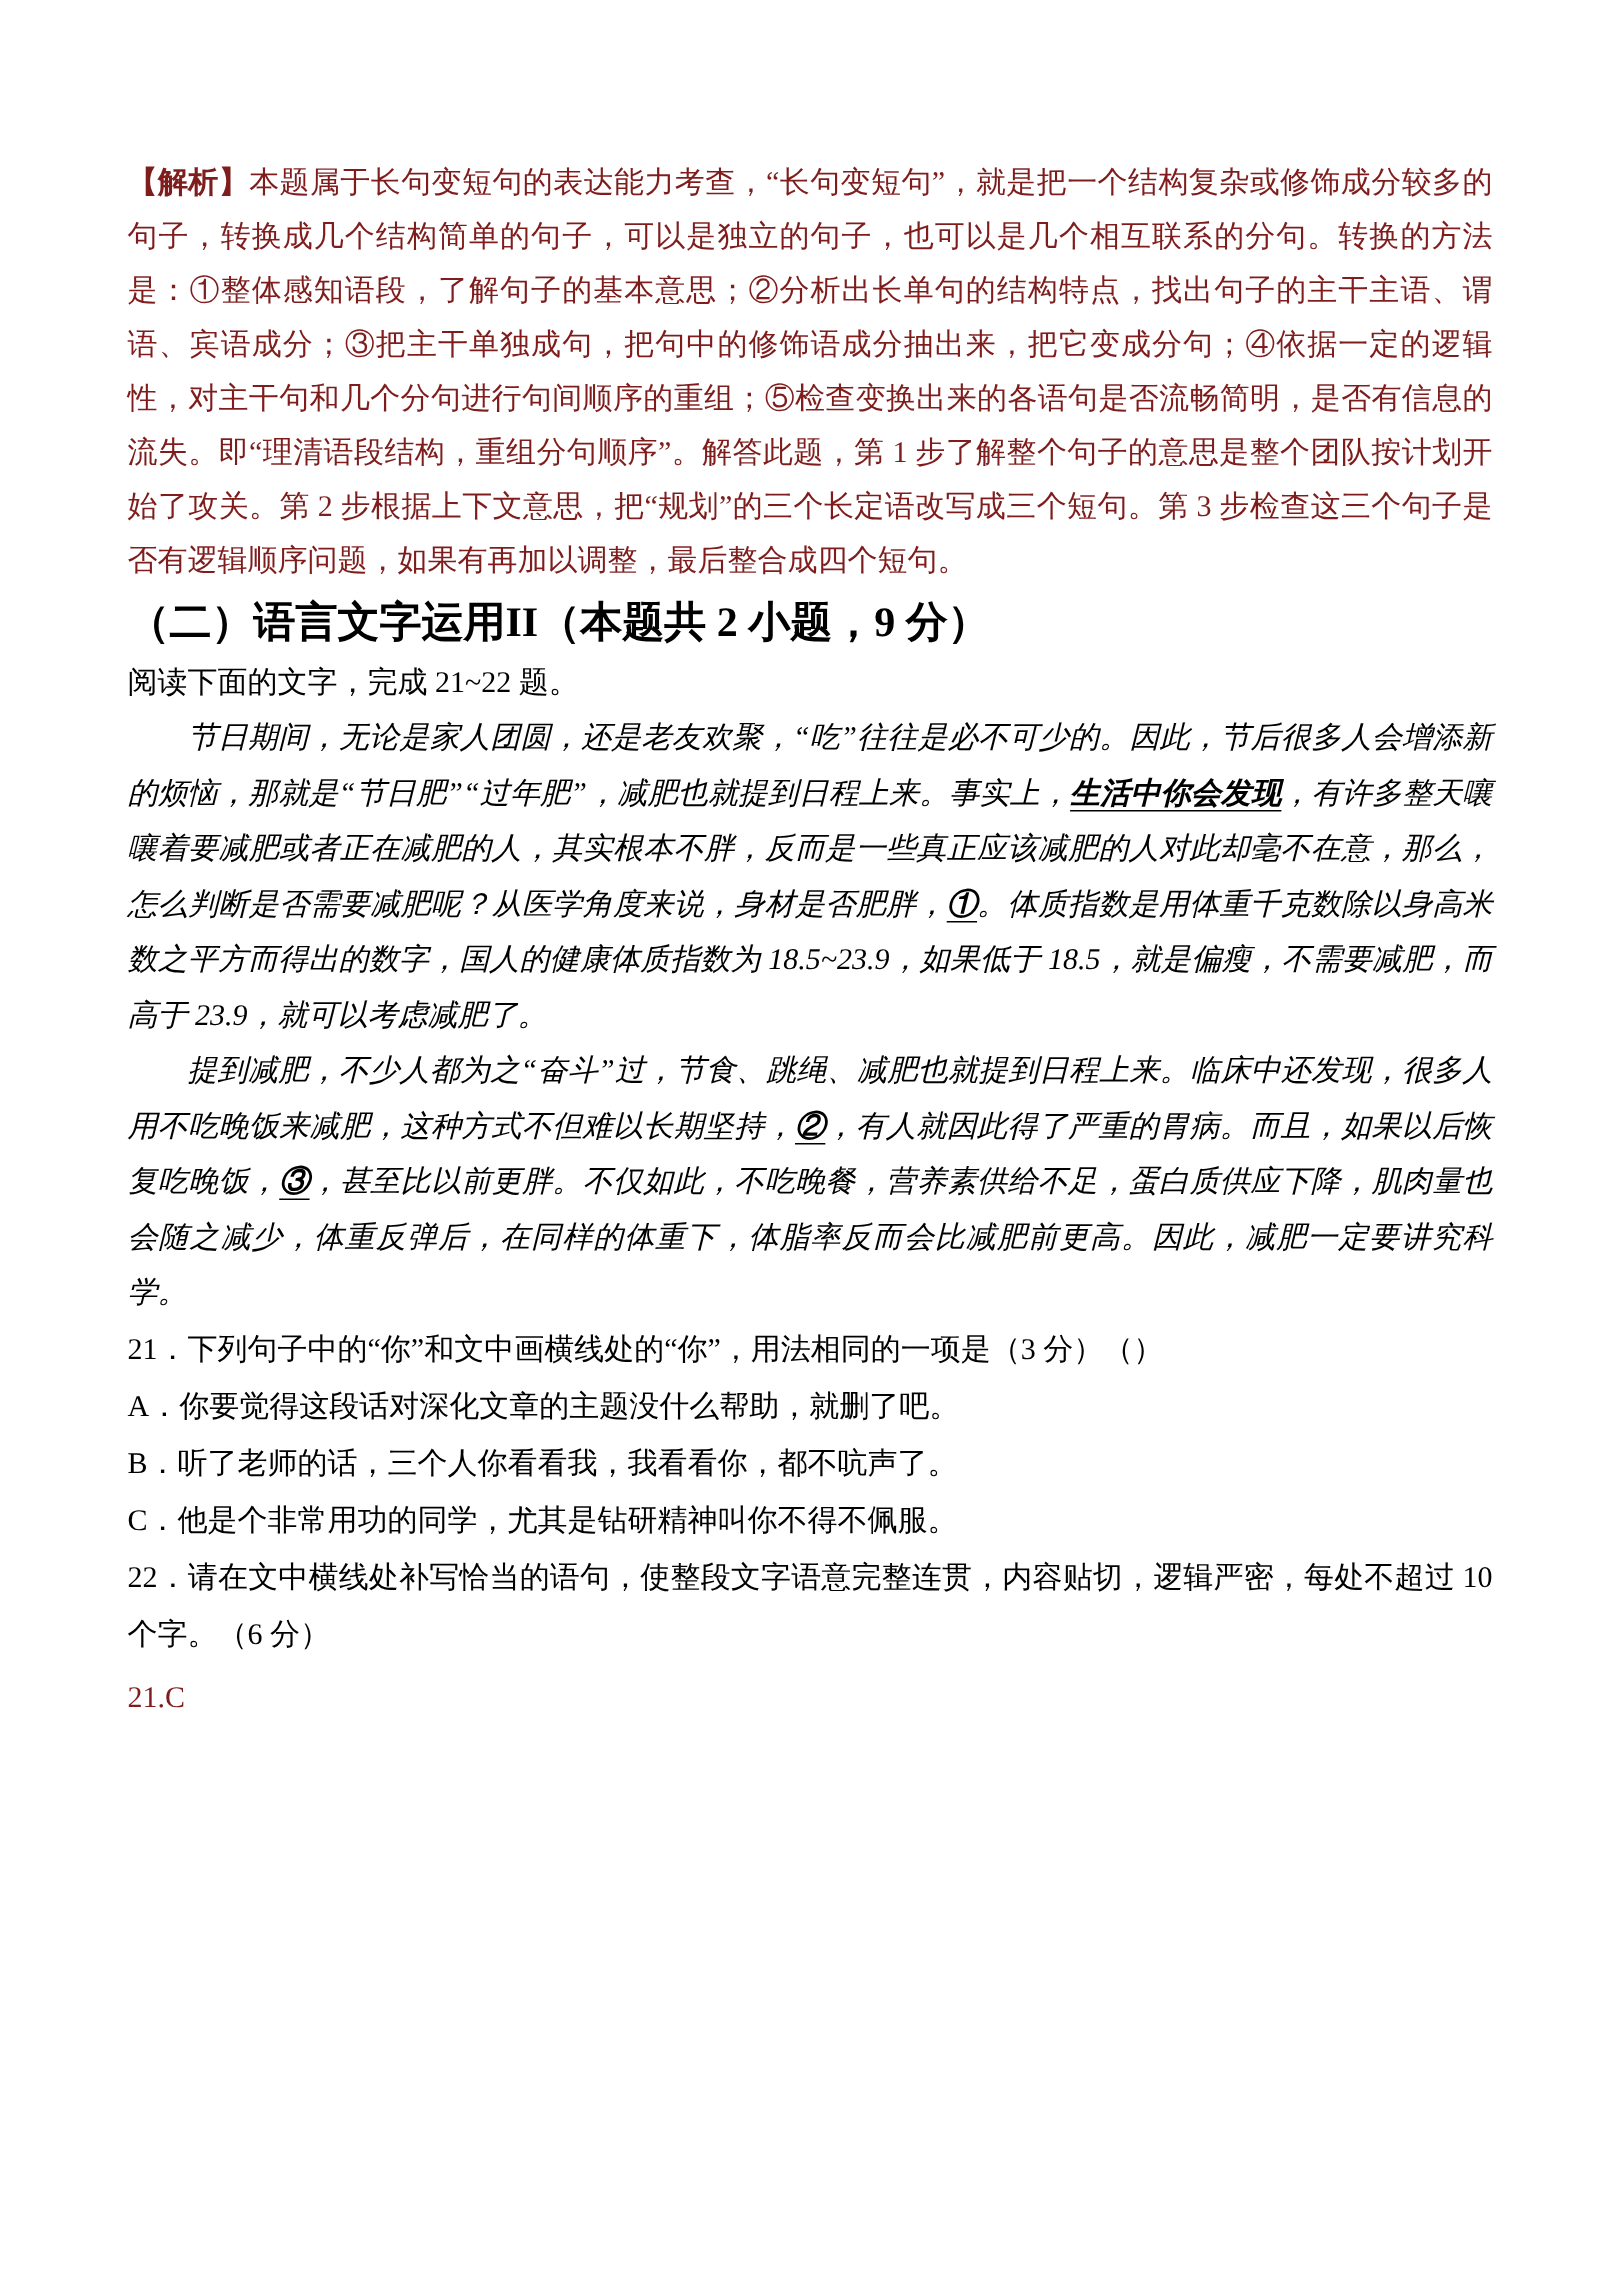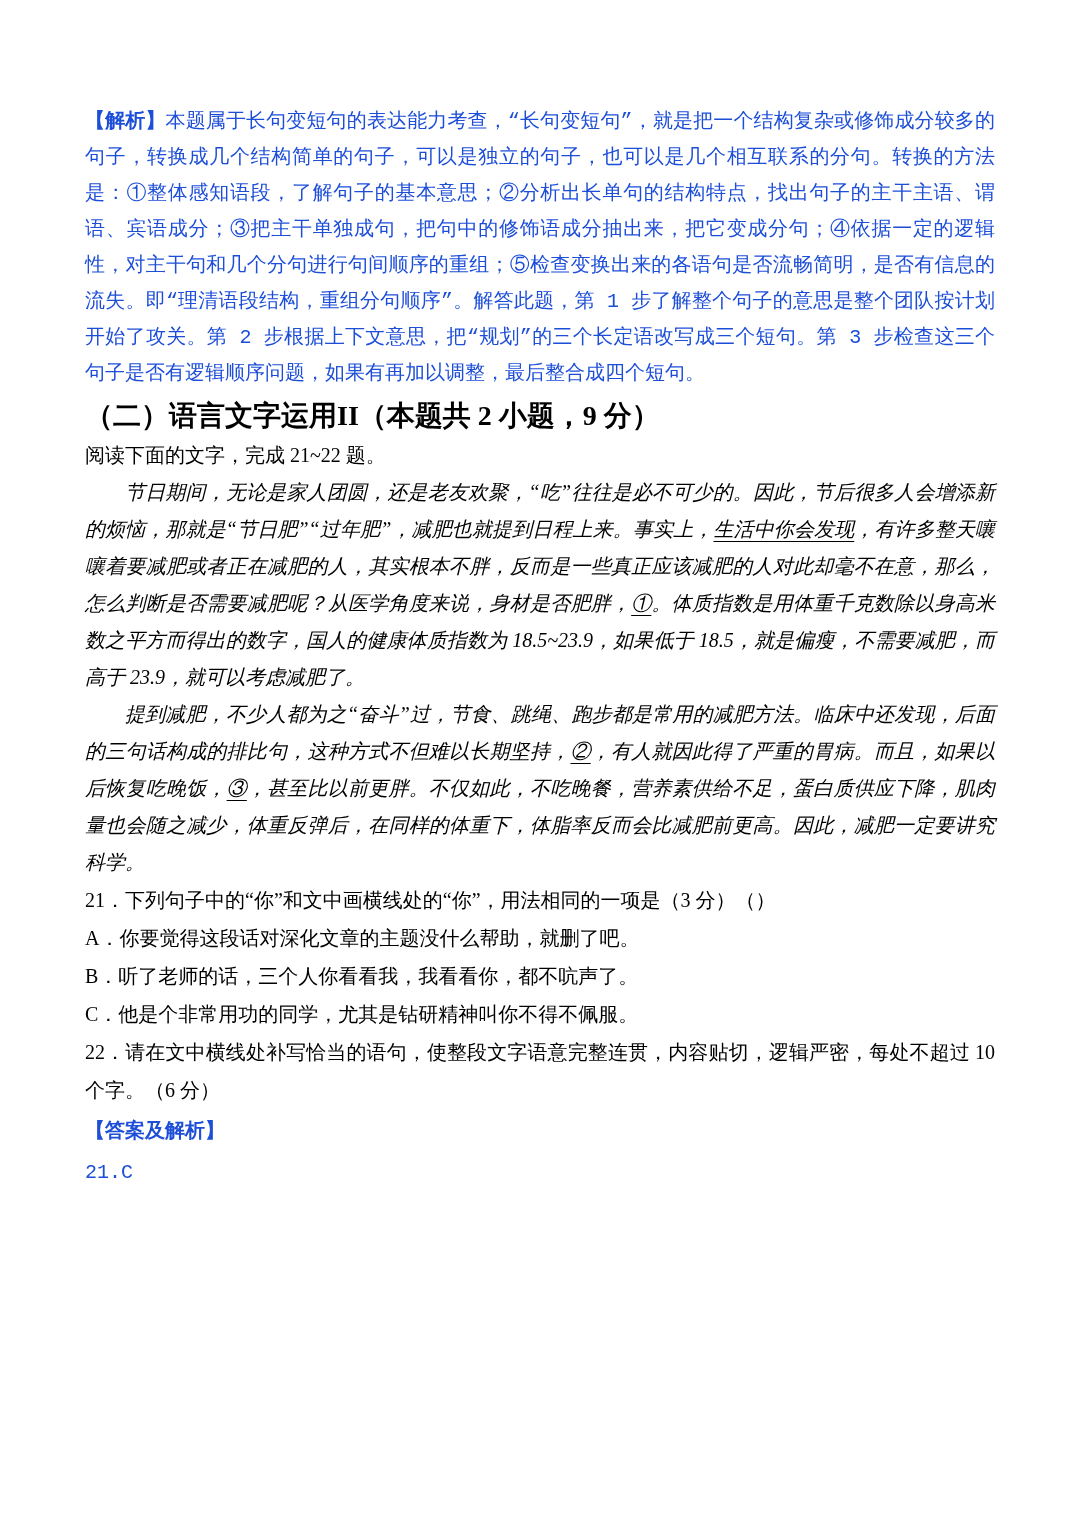--- a/index.html
+++ b/index.html
@@ -20,23 +20,22 @@
     overflow: hidden;
   }
   .blk {
     margin: 0;
     font-size: 20px;
     line-height: 37px;
     text-align: justify;
     word-break: break-all;
   }
   .blk.red {
-    color: #1d4ed8;
+    color: #7f1d1d;
     line-height: 36px;
-    font-family: Liberation Mono, monospace;
   }
   .blk.heading {
     font-weight: bold;
     font-size: 28px;
     line-height: 40px;
     margin-top: 4px;
   }
   .blk.plain {
     line-height: 38px;
   }
@@ -49,33 +48,33 @@
     line-height: 38px;
   }
   .blk.answer-gap {
     margin-top: 5px;
   }
   .b { font-weight: bold; }
   .u {
     text-decoration: underline;
     text-underline-offset: 5px;
     text-decoration-thickness: 1px;
+    font-weight: bold;
   }
 </style>
 </head>
 <body>
 
 <div class="page">
   <main>
       <p class="blk red"><span class="b">【解析】</span><span>本题属于长句变短句的表达能力考查，“长句变短句”，就是把一个结构复杂或修饰成分较多的句子，转换成几个结构简单的句子，可以是独立的句子，也可以是几个相互联系的分句。转换的方法是：①整体感知语段，了解句子的基本意思；②分析出长单句的结构特点，找出句子的主干主语、谓语、宾语成分；③把主干单独成句，把句中的修饰语成分抽出来，把它变成分句；④依据一定的逻辑性，对主干句和几个分句进行句间顺序的重组；⑤检查变换出来的各语句是否流畅简明，是否有信息的流失。即“理清语段结构，重组分句顺序”。解答此题，第 1 步了解整个句子的意思是整个团队按计划开始了攻关。第 2 步根据上下文意思，把“规划”的三个长定语改写成三个短句。第 3 步检查这三个句子是否有逻辑顺序问题，如果有再加以调整，最后整合成四个短句。</span></p>
       <p class="blk heading"><span>（二）语言文字运用II（本题共 2 小题，9 分）</span></p>
       <p class="blk plain"><span>阅读下面的文字，完成 21~22 题。</span></p>
       <p class="blk kai"><span>节日期间，无论是家人团圆，还是老友欢聚，“吃”往往是必不可少的。因此，节后很多人会增添新的烦恼，那就是“节日肥”“过年肥”，减肥也就提到日程上来。事实上，</span><span class="u">生活中你会发现</span><span>，有许多整天嚷嚷着要减肥或者正在减肥的人，其实根本不胖，反而是一些真正应该减肥的人对此却毫不在意，那么，怎么判断是否需要减肥呢？从医学角度来说，身材是否肥胖，</span><span class="u">①</span><span>。体质指数是用体重千克数除以身高米数之平方而得出的数字，国人的健康体质指数为 18.5~23.9，如果低于 18.5，就是偏瘦，不需要减肥，而高于 23.9，就可以考虑减肥了。</span></p>
-      <p class="blk kai"><span>提到减肥，不少人都为之“奋斗”过，节食、跳绳、跑步都是常用的减肥方法。临床中还发现，后面的三句话构成的排比句，这种方式不但难以长期坚持，</span><span class="u">②</span><span>，有人就因此得了严重的胃病。而且，如果以后恢复吃晚饭，</span><span class="u">③</span><span>，甚至比以前更胖。不仅如此，不吃晚餐，营养素供给不足，蛋白质供应下降，肌肉量也会随之减少，体重反弹后，在同样的体重下，体脂率反而会比减肥前更高。因此，减肥一定要讲究科学。</span></p>
+      <p class="blk kai"><span>提到减肥，不少人都为之“奋斗”过，节食、跳绳、减肥也就提到日程上来。临床中还发现，很多人用不吃晚饭来减肥，这种方式不但难以长期坚持，</span><span class="u">②</span><span>，有人就因此得了严重的胃病。而且，如果以后恢复吃晚饭，</span><span class="u">③</span><span>，甚至比以前更胖。不仅如此，不吃晚餐，营养素供给不足，蛋白质供应下降，肌肉量也会随之减少，体重反弹后，在同样的体重下，体脂率反而会比减肥前更高。因此，减肥一定要讲究科学。</span></p>
       <p class="blk qline"><span>21．下列句子中的“你”和文中画横线处的“你”，用法相同的一项是（3 分）（）</span></p>
       <p class="blk qline"><span>A．你要觉得这段话对深化文章的主题没什么帮助，就删了吧。</span></p>
       <p class="blk qline"><span>B．听了老师的话，三个人你看看我，我看看你，都不吭声了。</span></p>
       <p class="blk qline"><span>C．他是个非常用功的同学，尤其是钻研精神叫你不得不佩服。</span></p>
       <p class="blk qline"><span>22．请在文中横线处补写恰当的语句，使整段文字语意完整连贯，内容贴切，逻辑严密，每处不超过 10 个字。（6 分）</span></p>
-      <p class="blk red b answer-gap"><span class="b">【答案及解析】</span></p>
       <p class="blk red answer-gap"><span>21.C</span></p>
     </main>
 </div>
 
 </body></html>

